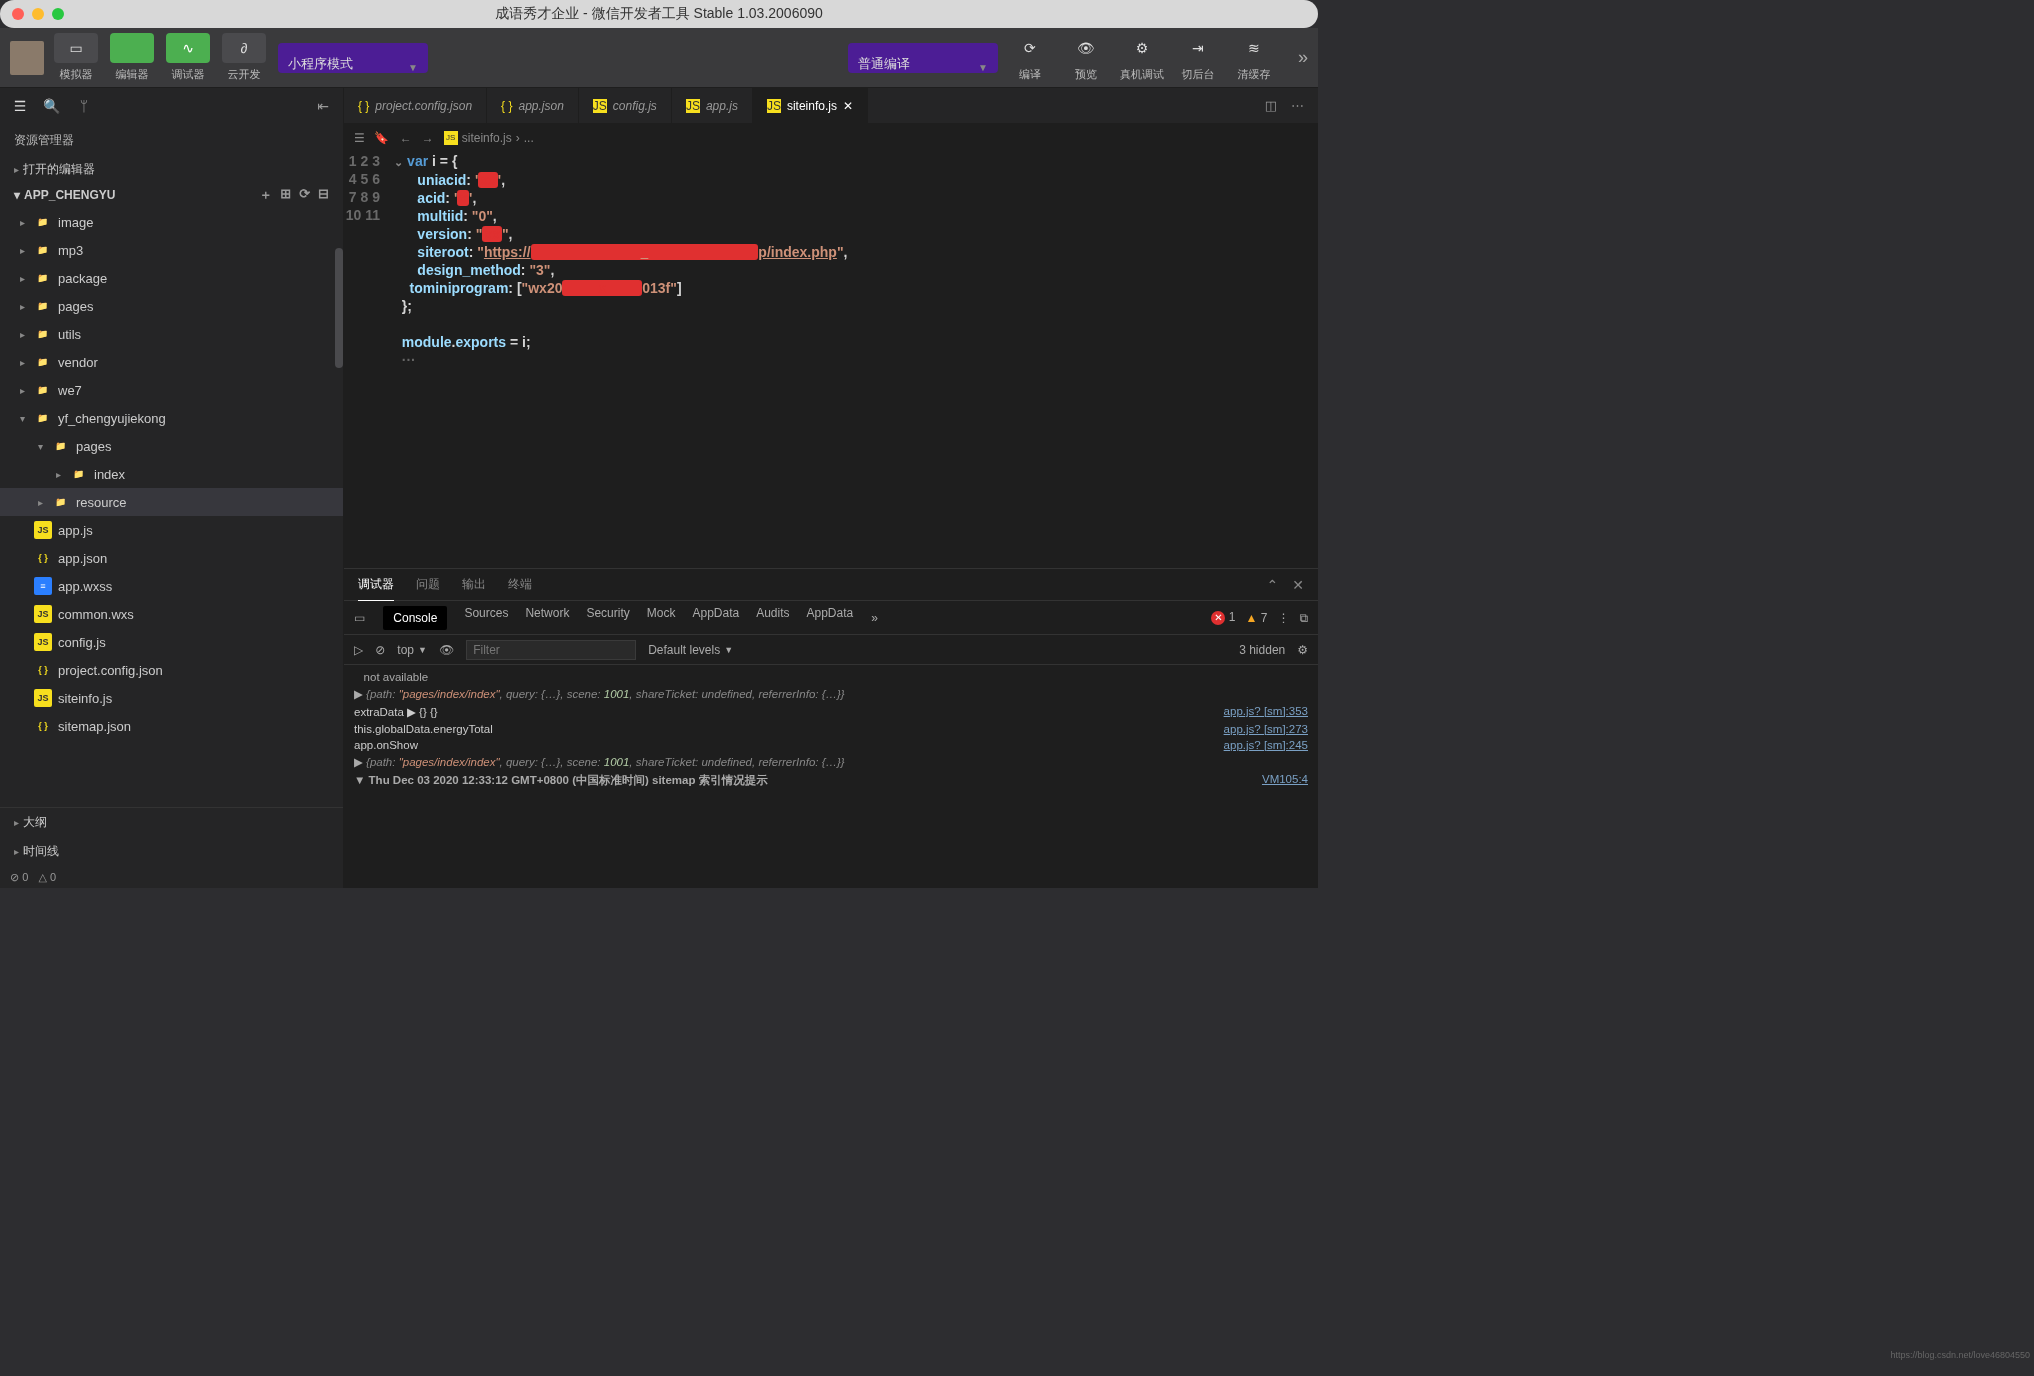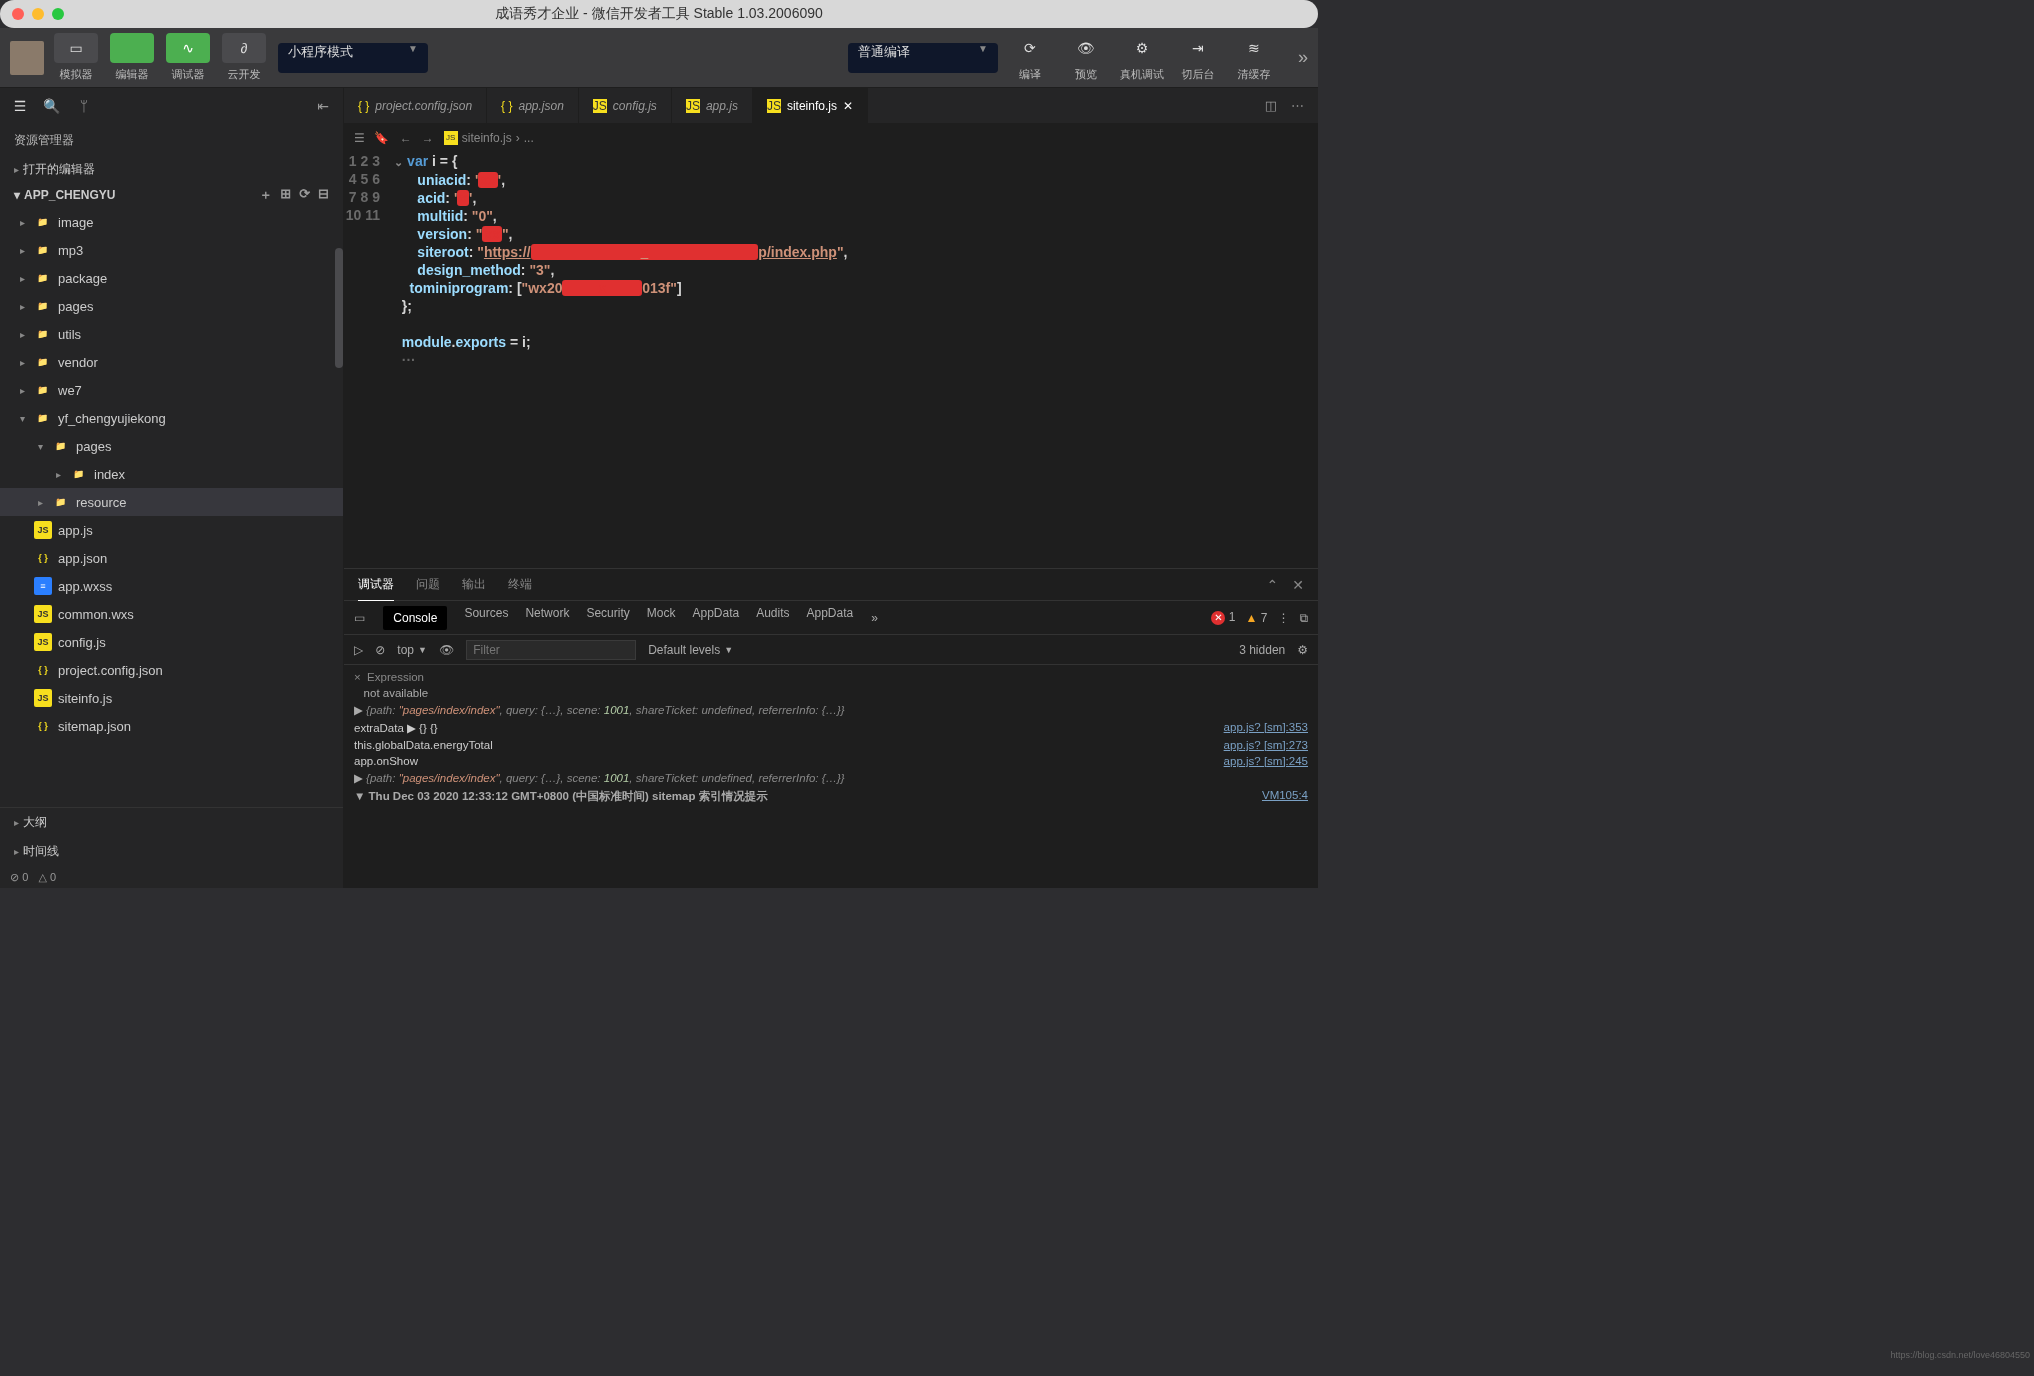--- a/index.html
+++ b/index.html
@@ -13,21 +13,21 @@
 .dot.r{background:#ff5f57}.dot.y{background:#febc2e}.dot.g{background:#28c840}
 .title { position:absolute; left:50%; transform:translateX(-50%); color:#333; font-size:14px; }
 
 
 .toolbar { height:60px; background:#3a3a3c; display:flex; align-items:center; padding:0 10px; border-bottom:1px solid #1e1e1e; }
 .avatar { width:34px; height:34px; background:#8a7a6a; border-radius:2px; margin-right:10px; }
 .tbtn { display:flex; flex-direction:column; align-items:center; margin-right:12px; cursor:pointer; }
 .tbtn .box { width:44px; height:30px; background:#4a4a4d; border-radius:4px; display:flex; align-items:center; justify-content:center; color:#ddd; font-size:14px; }
 .tbtn.green .box { background:#4caf50; color:#fff; }
 .tbtn .lbl { font-size:11px; color:#bbb; margin-top:4px; }
-.tdrop { height:30px; background:#0f172a; border-radius:4px; display:flex; align-items:flex-start; padding:0 10px; margin-right:10px; min-width:150px; justify-content:space-between; font-size:13px; color:#ddd; }
+.tdrop { height:30px; background:#4c1d95; border-radius:4px; display:flex; align-items:flex-end; padding:0 10px; margin-right:10px; min-width:150px; justify-content:space-between; font-size:13px; color:#ddd; }
 .tdrop .caret { font-size:10px; color:#888; }
 .spacer { flex:1; }
 .moreicon { color:#aaa; font-size:18px; margin-left:10px; cursor:pointer; }
 
 
 .body { flex:1; display:flex; overflow:hidden; }
 
 
 .sidebar { width:344px; background:#252526; display:flex; flex-direction:column; border-right:1px solid #1e1e1e; }
 .sidetop { height:36px; display:flex; align-items:center; padding:0 6px; gap:4px; color:#999; }
@@ -407,23 +407,20 @@
           <input placeholder="Filter" style="">
           <span class="drop">
               <span>Default levels</span> 
               <span style="font-size:9px">▼</span>
             </span>
           <span style="flex:1"></span>
           <span>3 hidden</span>
           <span>⚙</span>
         </div>
         <div class="console" id="console">
-            <div class="crow">
-              <span style="color:#888">× &nbsp;Expression</span>
-            </div>
             <div class="crow">&nbsp;&nbsp;&nbsp;not available</div>
             <div class="crow">
               <span>▶ <span class="cit">{path: <span class="cs">"pages/index/index"</span>, query: {…}, scene: <span class="cn">1001</span>, shareTicket: <span class="cu">undefined</span>, referrerInfo: {…}}</span></span>
             </div>
             <div class="crow">
               <span><span class="cz">extraData ▶ {} {}</span></span>
               <span class="src">app.js? [sm]:353</span>
             </div>
             <div class="crow">
               <span><span class="cz">this.globalData.energyTotal</span></span>

